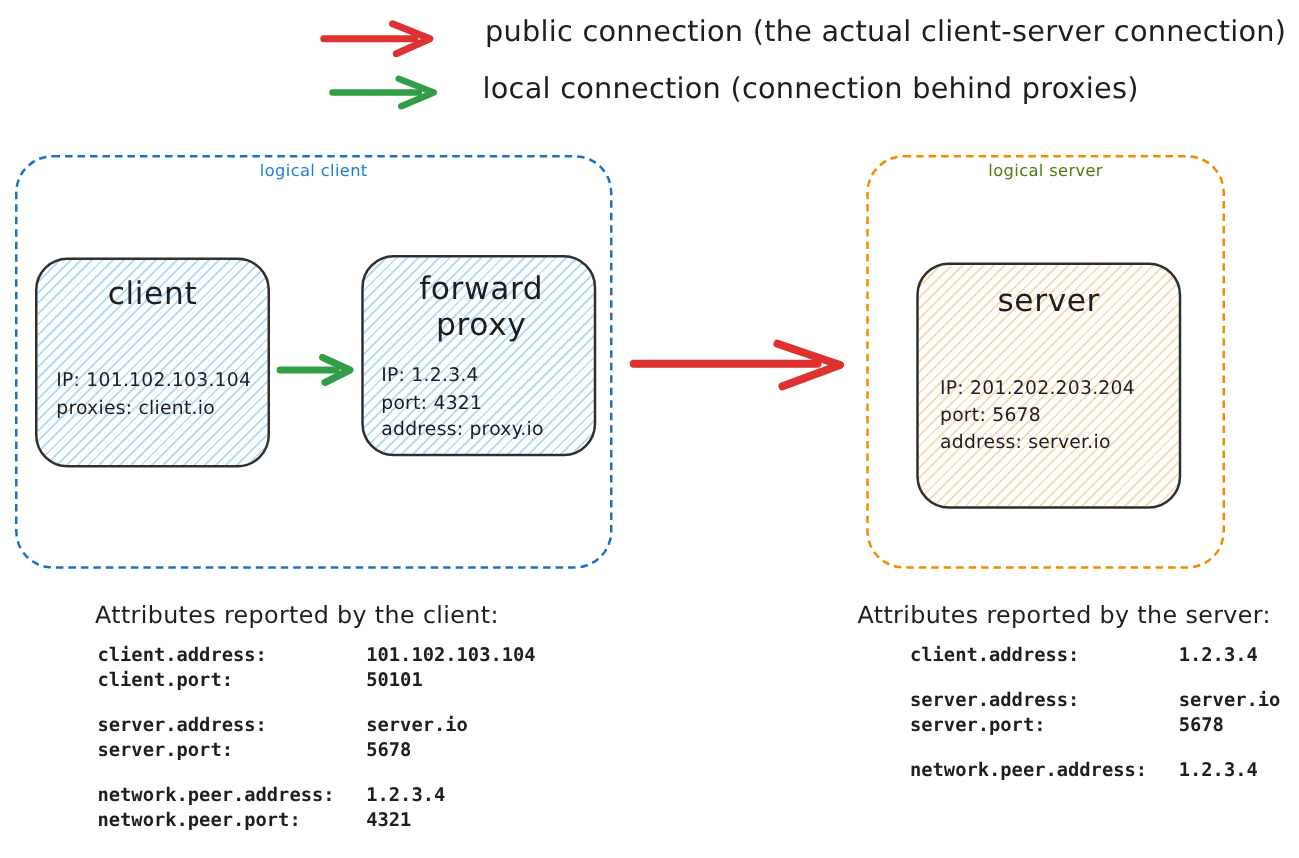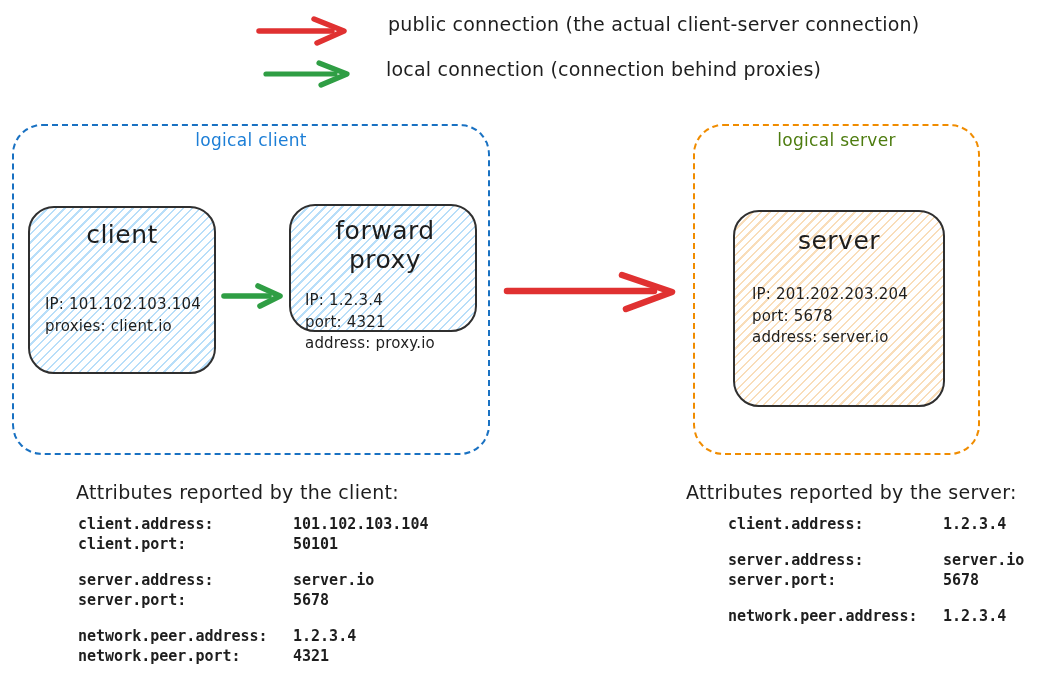--- a/index.html
+++ b/index.html
@@ -2,26 +2,26 @@
 <html><head>
 <meta charset="utf-8">
 <style>
   html,body{margin:0;padding:0;}
   body{
     width:1039px;height:686px;position:relative;background:#ffffff;
     font-family:"DejaVu Sans",sans-serif;color:#1e1e1e;overflow:hidden;
   }
   .abs{position:absolute;}
   
-  .legend-label{font-size:19px;letter-spacing:.2px;white-space:nowrap;}
+  .legend-label{font-size:23px;letter-spacing:.2px;white-space:nowrap;}
   
   .logical-box{border-radius:30px;box-sizing:border-box;}
   .logical-box.client{border:2.6px dashed #1971c2;}
   .logical-box.server{border:2.6px dashed #f08c00;}
-  .logical-label{width:100%;text-align:center;font-size:17px;letter-spacing:.3px;}
+  .logical-label{width:100%;text-align:center;font-size:13px;letter-spacing:.3px;}
   .logical-label.client{color:#1c7ed6;}
   .logical-label.server{color:#4d7c0f;}
   
   .node{
     border:2px solid #2f2f2f;border-radius:26px;box-sizing:border-box;padding-left:32px;
   }
   .node.blue{
     background:repeating-linear-gradient(135deg,
       rgba(160,211,247,.75) 0 1.6px, rgba(255,255,255,0) 1.6px 6px);
   }
@@ -65,21 +65,21 @@
 
 <div class="abs logical-box client" style="left:12px;top:124px;width:478px;height:331px;">
   <div class="abs logical-label client" style="top:4px;left:0;">logical client</div>
 
   <div class="abs node blue" style="left:14px;top:80px;width:188px;height:168px;">
     <div class="abs node-title" style="top:12px;left:0;">client</div>
     <div class="abs node-lines" style="left:15px;top:86px;">IP: 101.102.103.104
 proxies: client.io</div>
   </div>
 
-  <div class="abs node blue" style="left:275px;top:78px;width:188px;height:128px;">
+  <div class="abs node blue" style="left:275px;top:78px;width:188px;height:161px;">
     <div class="abs node-title wrap" style="top:10px;left:24px;width:140px;">forward proxy</div>
     <div class="abs node-lines" style="left:14px;top:84px;">IP: 1.2.3.4
 port: 4321
 address: proxy.io</div>
   </div>
 </div>
 
 <div class="abs" style="left:221px;top:283px;width:66px;height:26px;">
   <svg width="66" height="26" viewBox="0 0 66 26" fill="none">
     <line x1="3" y1="13" x2="48" y2="13" stroke="#2f9e44" stroke-width="5.6" stroke-linecap="round"></line>
@@ -92,21 +92,21 @@
     <line x1="5" y1="20" x2="152" y2="20" stroke="#e03131" stroke-width="6.5" stroke-linecap="round"></line>
     <polyline points="120,4 170,21 124,38" stroke="#e03131" stroke-width="6.5" stroke-linecap="round" stroke-linejoin="round" fill="none"></polyline>
   </svg>
 </div>
 
 <div class="abs logical-box server" style="left:693px;top:124px;width:287px;height:331px;">
   <div class="abs logical-label server" style="top:4px;left:0;">logical server</div>
 
   <div class="abs node tan" style="left:38px;top:84px;width:212px;height:197px;">
     <div class="abs node-title" style="top:14px;left:0;">server</div>
-    <div class="abs node-lines" style="left:17px;top:72px;">IP: 201.202.203.204
+    <div class="abs node-lines" style="left:17px;top:88px;">IP: 201.202.203.204
 port: 5678
 address: server.io</div>
   </div>
 </div>
 
 <div class="abs attr-heading" style="left:76px;top:481px;">Attributes reported by the client:</div>
 
 <div class="abs attr-table" style="left:78px;top:514px;">
   <div class="attr-group">
     <div class="attr-row"><span class="attr-key">client.address:</span><span class="attr-val">101.102.103.104</span></div>

